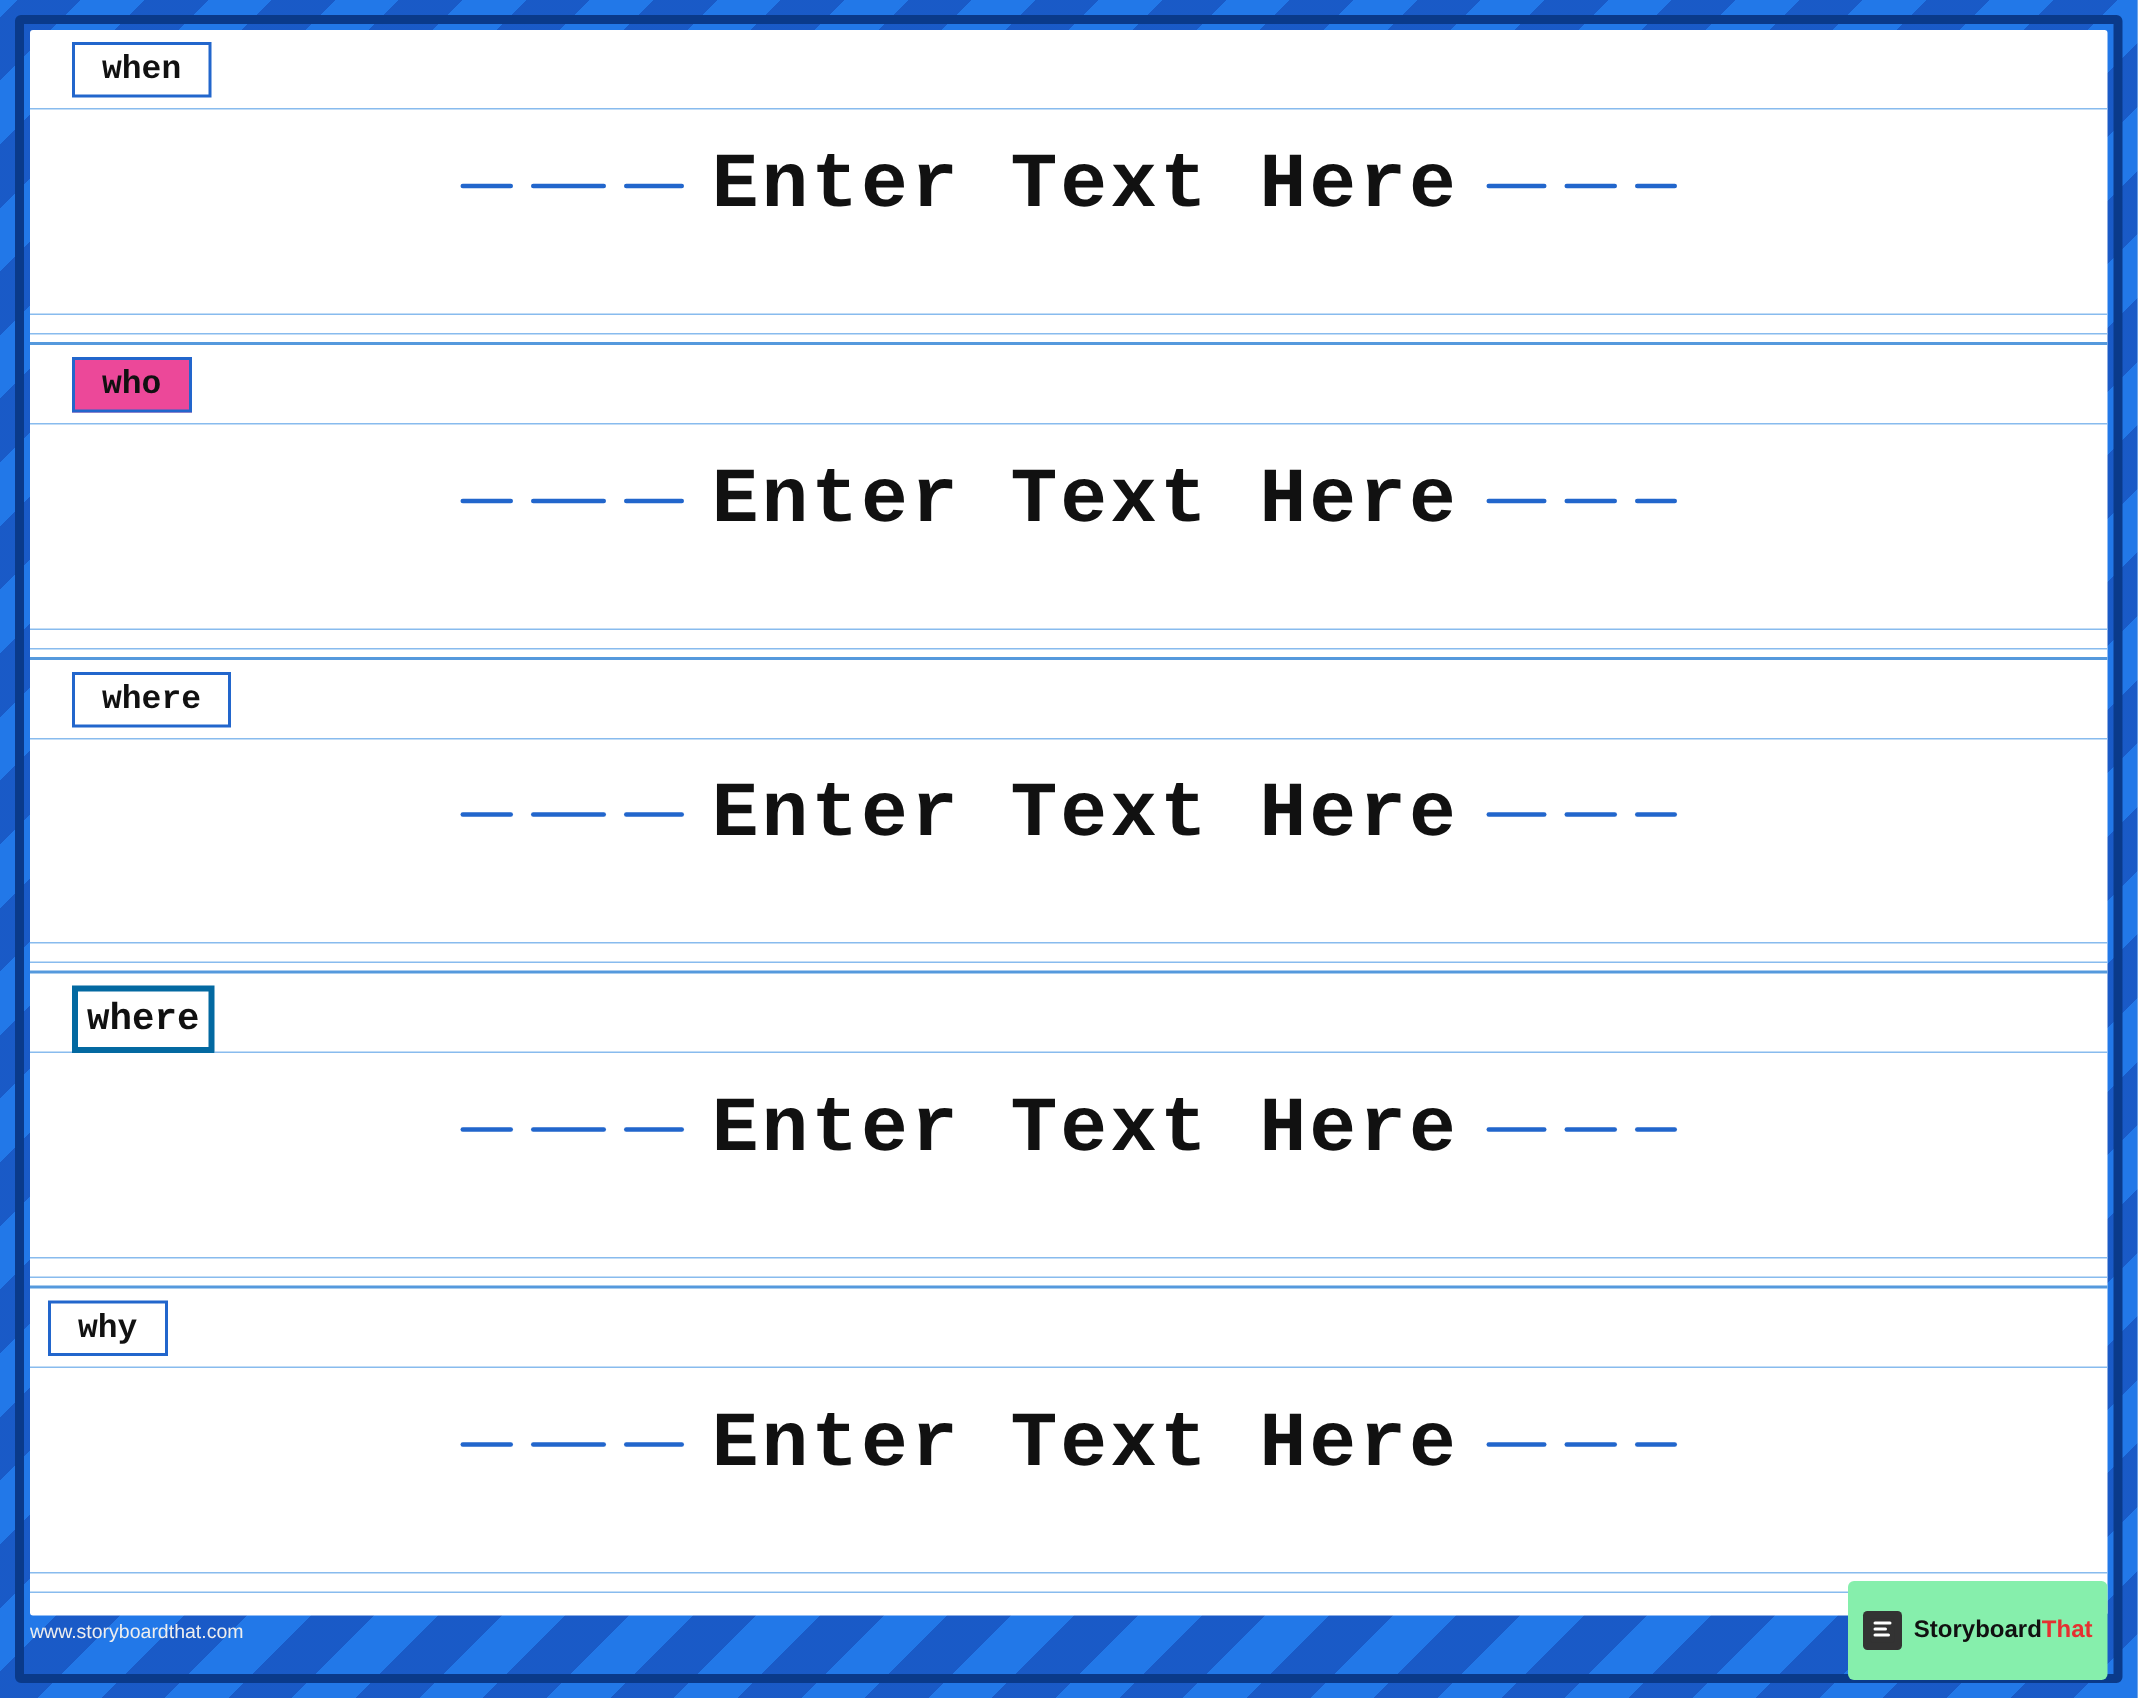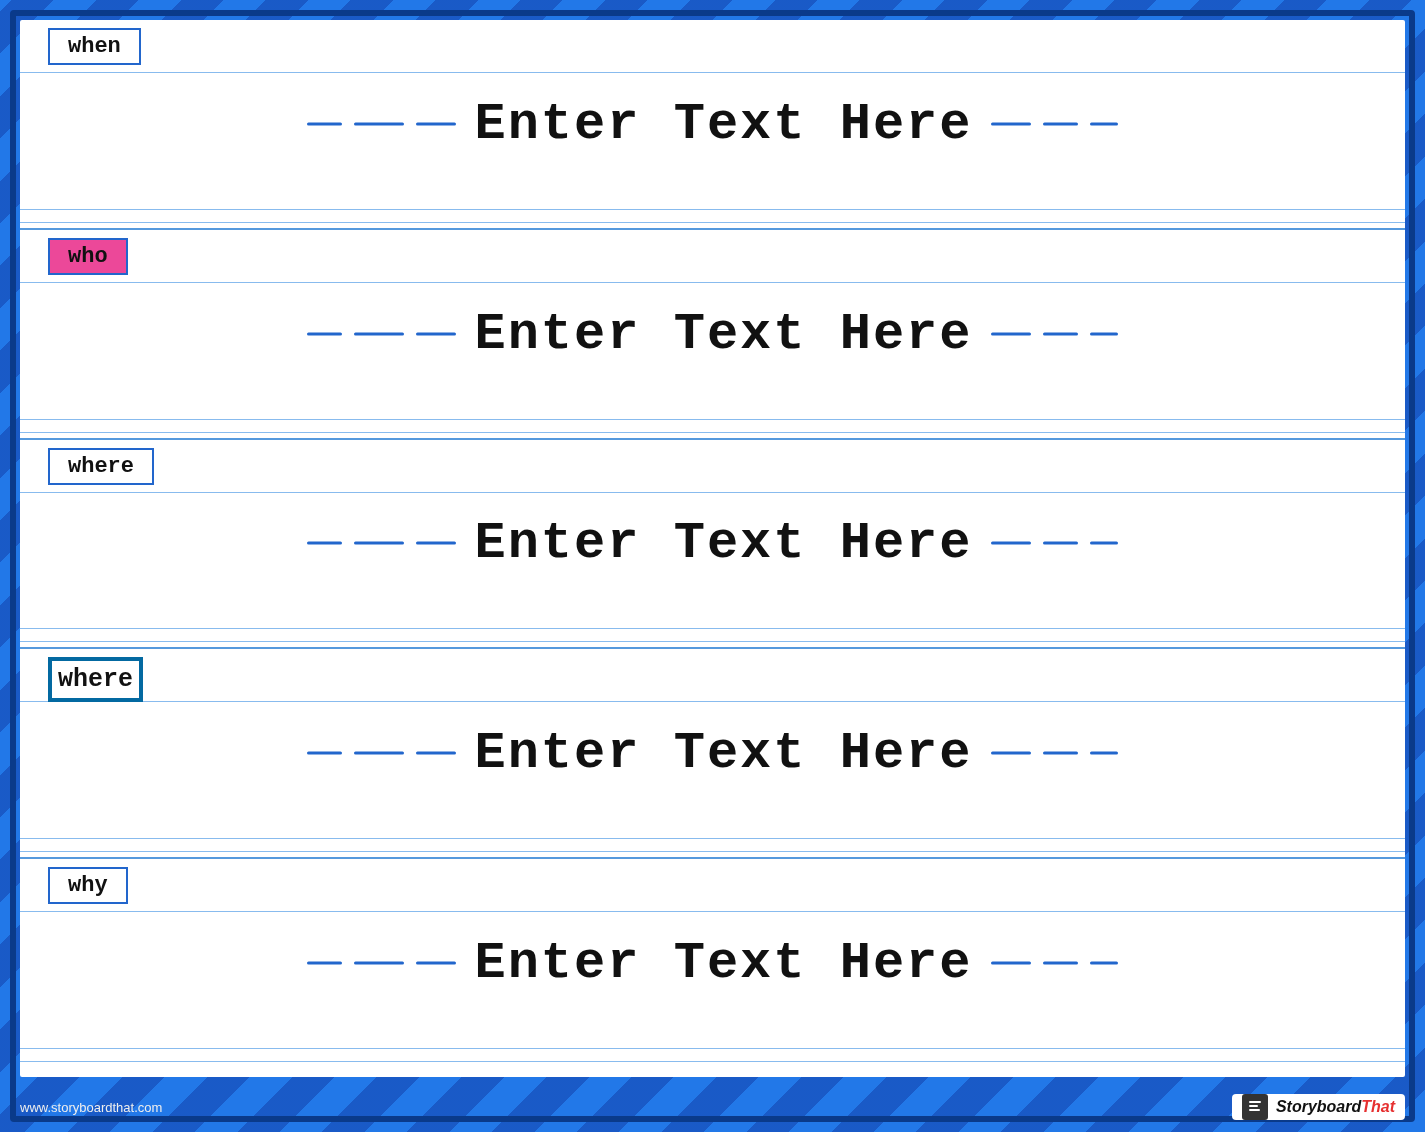--- a/index.html
+++ b/index.html
@@ -142,24 +142,23 @@
     .footer-url {
       font-family: Arial, sans-serif;
       font-size: 13px;
       color: #eee;
     }
 
     .footer-brand {
       display: flex;
       align-items: center;
       gap: 8px;
-      background: #ffffff;
-      padding: 0 10px;
+      background: #86efac;
+      padding: 20px 10px;
       border-radius: 4px;
-      font-style: italic;
     }
 
     .footer-brand-icon {
       width: 26px;
       height: 26px;
       background: #333;
       border-radius: 3px;
       display: flex;
       align-items: center;
       justify-content: center;
@@ -285,21 +284,21 @@
           <div style="flex:0 0 28px;height:3px;background:#2266cc;border-radius:2px;margin:0 6px;"></div>
         </div>
 
         <div style="position:absolute;bottom:18px;left:0;right:0;border-top:1.5px solid #88bbee;"></div>
         <div style="position:absolute;bottom:5px;left:0;right:0;border-top:1.5px solid #88bbee;"></div>
       </div>
     </div>
       <div class="section">
       <div class="section-inner">
 
-        <div class="label-tag" style="position:absolute;top:8px;left:28px;border:2px solid #2266cc;background:#fff;padding:4px 18px;font-family:'Courier New',monospace;font-size:22px;font-weight:600;color:#111;z-index:2;">
+        <div class="label-tag" style="position:absolute;top:8px;left:12px;border:2px solid #2266cc;background:#fff;padding:4px 18px;font-family:'Courier New',monospace;font-size:22px;font-weight:600;color:#111;z-index:2;">
           why
         </div>
 
         <div style="position:absolute;top:52px;left:0;right:0;border-top:1.5px solid #88bbee;"></div>
 
         <div style="position:absolute;top:50%;left:0;right:0;transform:translateY(-50%);display:flex;align-items:center;justify-content:center;">
           <div style="flex:0 0 35px;height:3px;background:#2266cc;border-radius:2px;margin:0 6px;"></div>
           <div style="flex:0 0 50px;height:3px;background:#2266cc;border-radius:2px;margin:0 6px;"></div>
           <div style="flex:0 0 40px;height:3px;background:#2266cc;border-radius:2px;margin:0 6px;"></div>
           <span style="flex-shrink:0;font-family:'Courier New',monospace;font-size:52px;font-weight:900;color:#111;letter-spacing:2px;padding:0 12px;">Enter Text Here</span>

